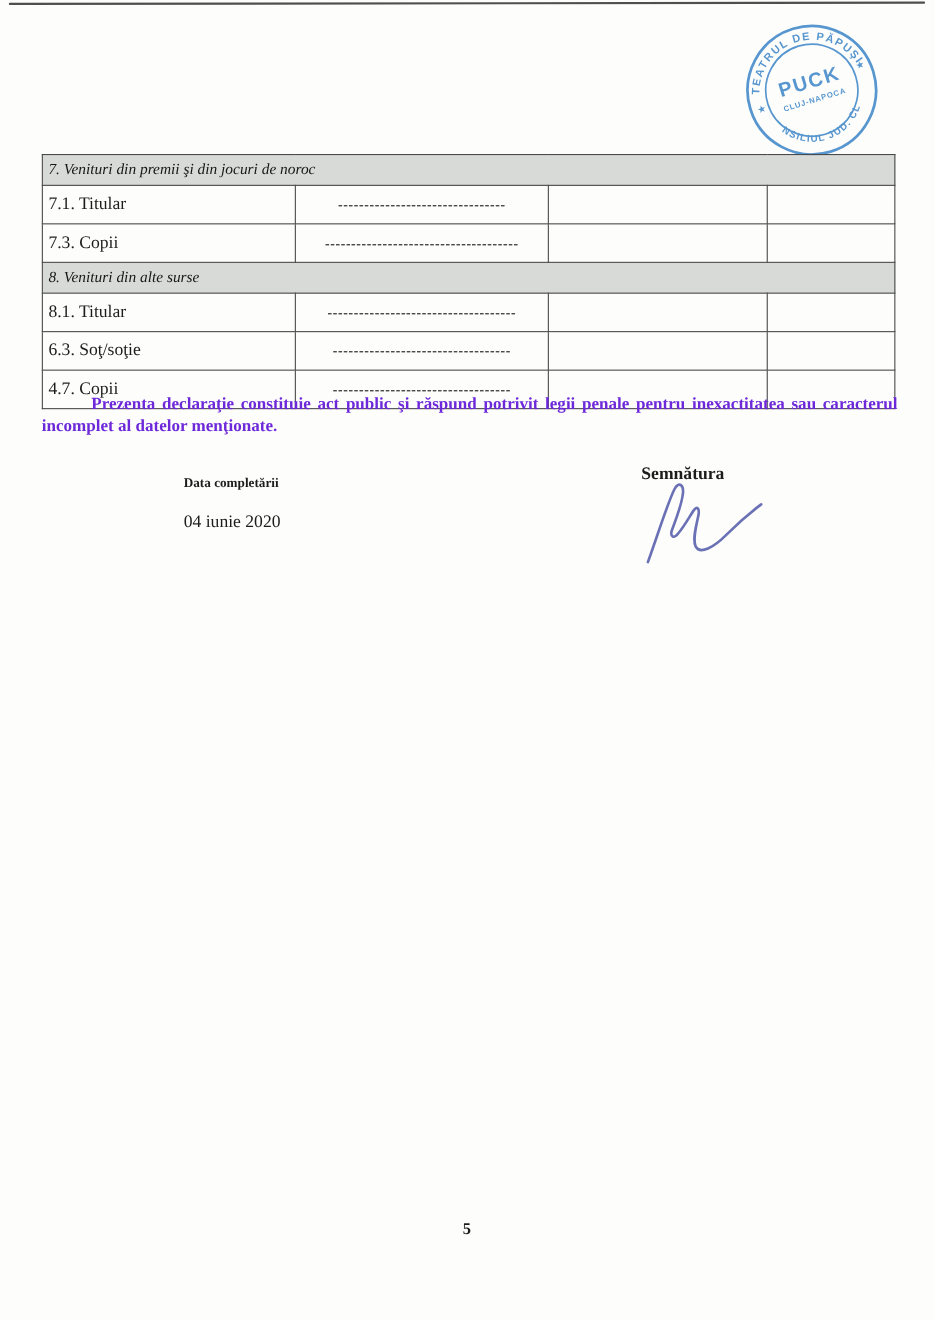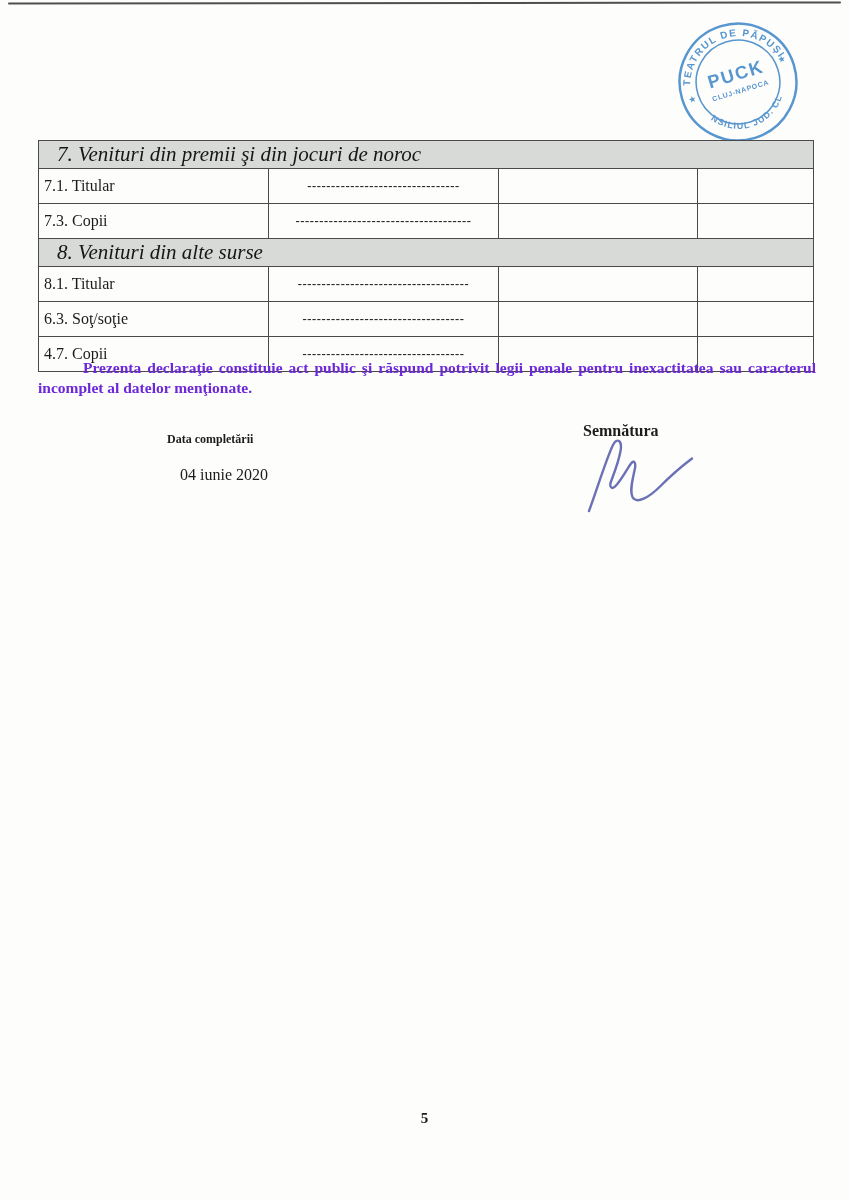--- a/index.html
+++ b/index.html
@@ -44,22 +44,22 @@
     border: 1px solid #4a4a4a;
     height: 35px;
     padding: 1px 4px;
     vertical-align: middle;
     background: #fdfdfc;
   }
   .income-table td.sec {
     background: #d8dad8;
     font-style: italic;
     height: 28px;
-    padding-left: 18px;
-    font-size: 21px;
+    padding-left: 5px;
+    font-size: 14px;
     color: #161616;
   }
   .income-table td.label { padding-left: 5px; white-space: nowrap; }
   .income-table td.dashes {
     text-align: center;
     font-weight: bold;
     font-size: 12.5px;
     letter-spacing: 0.6px;
     color: #222;
     overflow: hidden;
@@ -85,21 +85,21 @@
     font-size: 12px;
   }
   .sig-label {
     position: absolute;
     left: 583px; top: 422px;
     font-weight: bold;
     font-size: 16px;
   }
   .date-value {
     position: absolute;
-    left: 180px; top: 466px;
+    left: 167px; top: 466px;
     font-size: 16px;
   }
   .signature {
     position: absolute;
     left: 576px; top: 433px;
     width: 122px; height: 82px;
   }
   
   .page-number {
     position: absolute;

